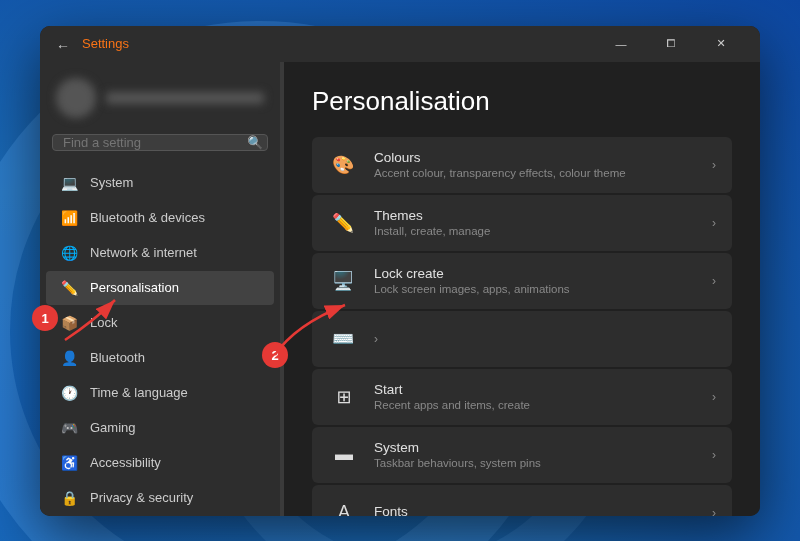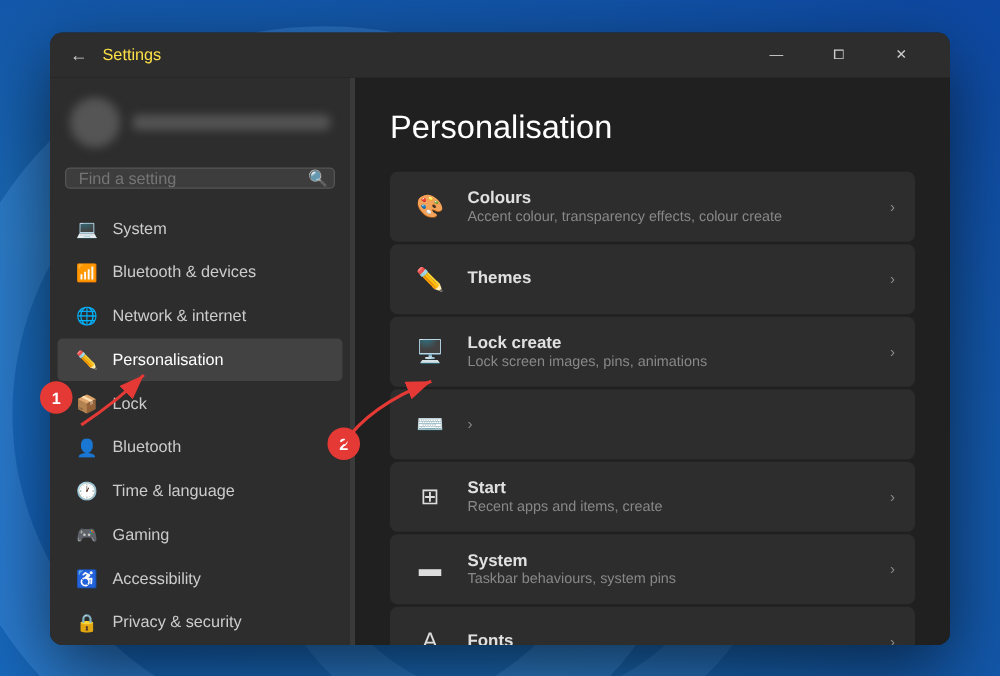--- a/index.html
+++ b/index.html
@@ -72,21 +72,21 @@
     }
     .back-btn {
       color: #ccc;
       font-size: 14px;
       cursor: pointer;
       background: none;
       border: none;
       color: #ccc;
     }
     .title-bar-title {
-      color: #fde047;
+      color: #f97316;
       font-size: 13px;
       font-weight: 400;
     }
     .title-bar-controls {
       margin-left: auto;
       display: flex;
       align-items: center;
       gap: 4px;
     }
     .win-btn {
@@ -249,21 +249,21 @@
       font-size: 18px;
       flex-shrink: 0;
       color: #ddd;
     }
     .settings-item-text {
       flex: 1;
     }
     .settings-item-title {
       color: #e0e0e0;
       font-size: 13.5px;
-      font-weight: 700;
+      font-weight: 400;
       margin-bottom: 2px;
     }
     .settings-item-desc {
       color: #888;
       font-size: 11.5px;
     }
     .chevron {
       color: #888;
       font-size: 12px;
     }
@@ -373,38 +373,39 @@
 
     <div class="content-area">
       <h1 class="page-title">Personalisation</h1>
 
       <div class="settings-list">
 
         <div class="settings-item">
           <div class="settings-item-icon">🎨</div>
           <div class="settings-item-text">
             <div class="settings-item-title">Colours</div>
-            <div class="settings-item-desc">Accent colour, transparency effects, colour create</div>
+            <div class="settings-item-desc">Accent colour, transparency effects, colour theme</div>
           </div>
           <span class="chevron">›</span>
         </div>
 
         <div class="settings-item">
           <div class="settings-item-icon">✏️</div>
           <div class="settings-item-text">
             <div class="settings-item-title">Themes</div>
+            <div class="settings-item-desc">Install, create, manage</div>
           </div>
           <span class="chevron">›</span>
         </div>
 
         <div class="settings-item">
           <div class="settings-item-icon">🖥️</div>
           <div class="settings-item-text">
             <div class="settings-item-title">Lock create</div>
-            <div class="settings-item-desc">Lock screen images, pins, animations</div>
+            <div class="settings-item-desc">Lock screen images, apps, animations</div>
           </div>
           <span class="chevron">›</span>
         </div>
 
         <div class="settings-item">
           <div class="settings-item-icon">⌨️</div>
           <span class="chevron">›</span>
         </div>
 
         <div class="settings-item">

